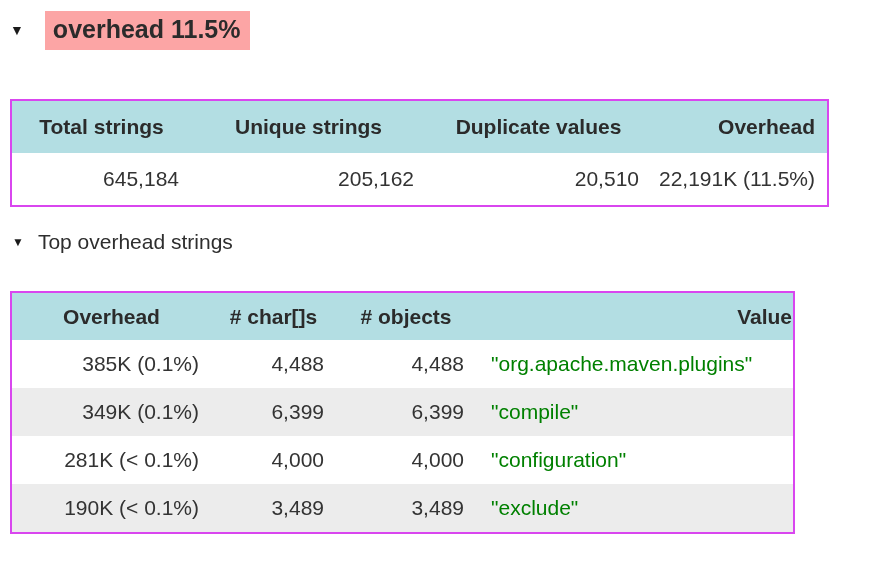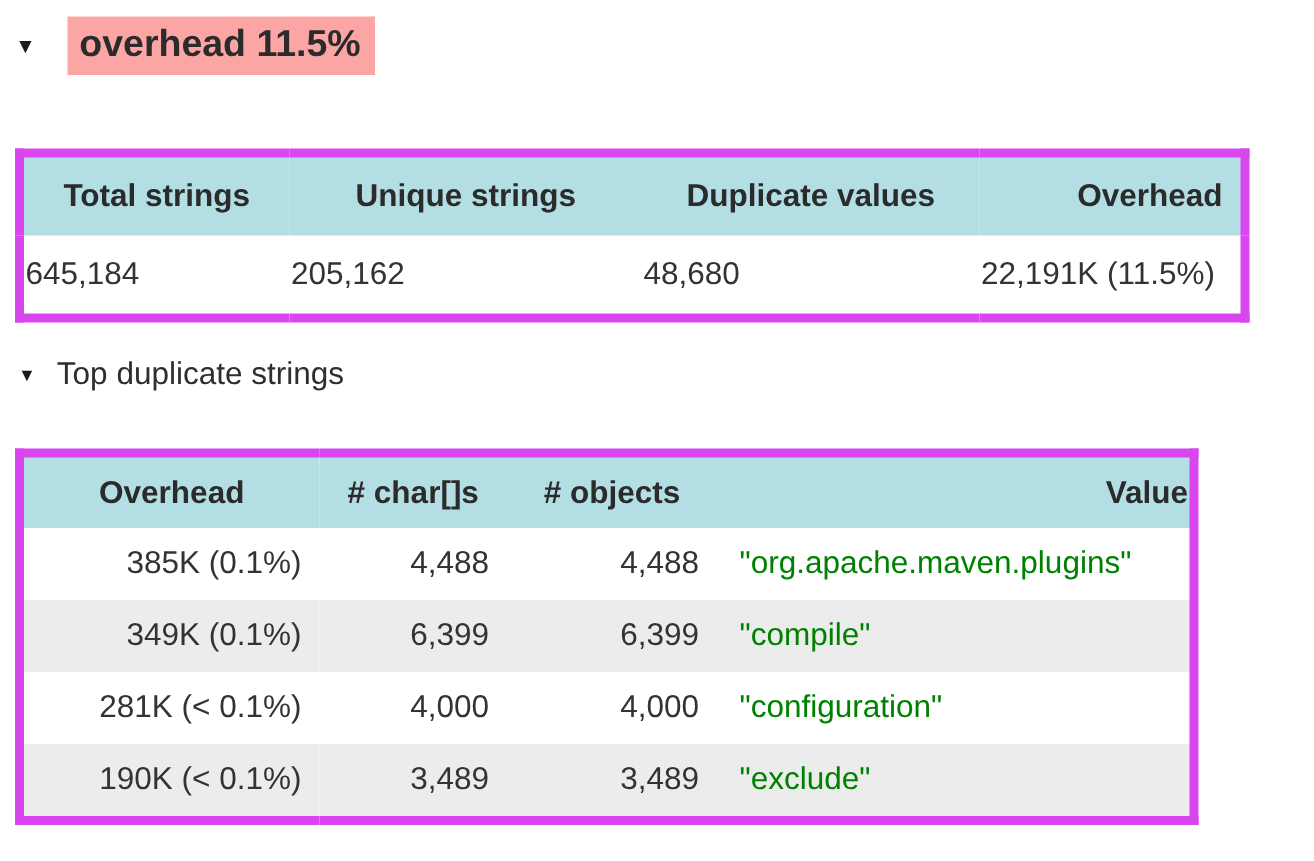--- a/index.html
+++ b/index.html
@@ -39,33 +39,33 @@
     margin-left: 9px;
     padding: 4px 10px 6px 8px;
   }
 
   
   table {
     border-collapse: collapse;
     table-layout: fixed;
     margin-left: 10px;
     font-size: 21px;
-    border: 6px solid #d946ef;
+    border: 2px solid #d946ef;
     color: #333333;
   }
   th {
     background: #b3dee3;
     font-weight: bold;
     color: #2b2b2b;
   }
 
   .summary { margin-top: 52px; }
   .summary th { height: 50px; text-align: center; }
   .summary th.al-right { text-align: right; padding-right: 12px; }
-  .summary td { height: 50px; padding-right: 12px; margin-left: 20px; }
+  .summary td { height: 50px; text-align: right; padding-right: 12px; margin-left: 20px; }
 
   
   .subsection-header {
     margin: 22px 0 0 12px;
     height: 26px;
     display: flex;
     align-items: center;
     font-size: 21px;
     color: #2e2e2e;
     white-space: nowrap;
@@ -104,29 +104,29 @@
       <th>Total strings</th>
       <th>Unique strings</th>
       <th>Duplicate values</th>
       <th class="al-right">Overhead</th>
     </tr>
   </thead>
   <tbody>
     <tr>
       <td>645,184</td>
       <td>205,162</td>
-      <td>48,680</td>
+      <td>20,510</td>
       <td>22,191K (11.5%)</td>
     </tr>
   </tbody>
 </table>
 
 <div class="subsection-header">
   <span class="tri">▼</span>
-  <span>Top duplicate strings</span>
+  <span>Top overhead strings</span>
 </div>
 
 <table class="top">
   <colgroup>
     <col style="width:200px">
       <col style="width:125px">
       <col style="width:140px">
       <col style="width:318px">
   </colgroup>
   <thead>

